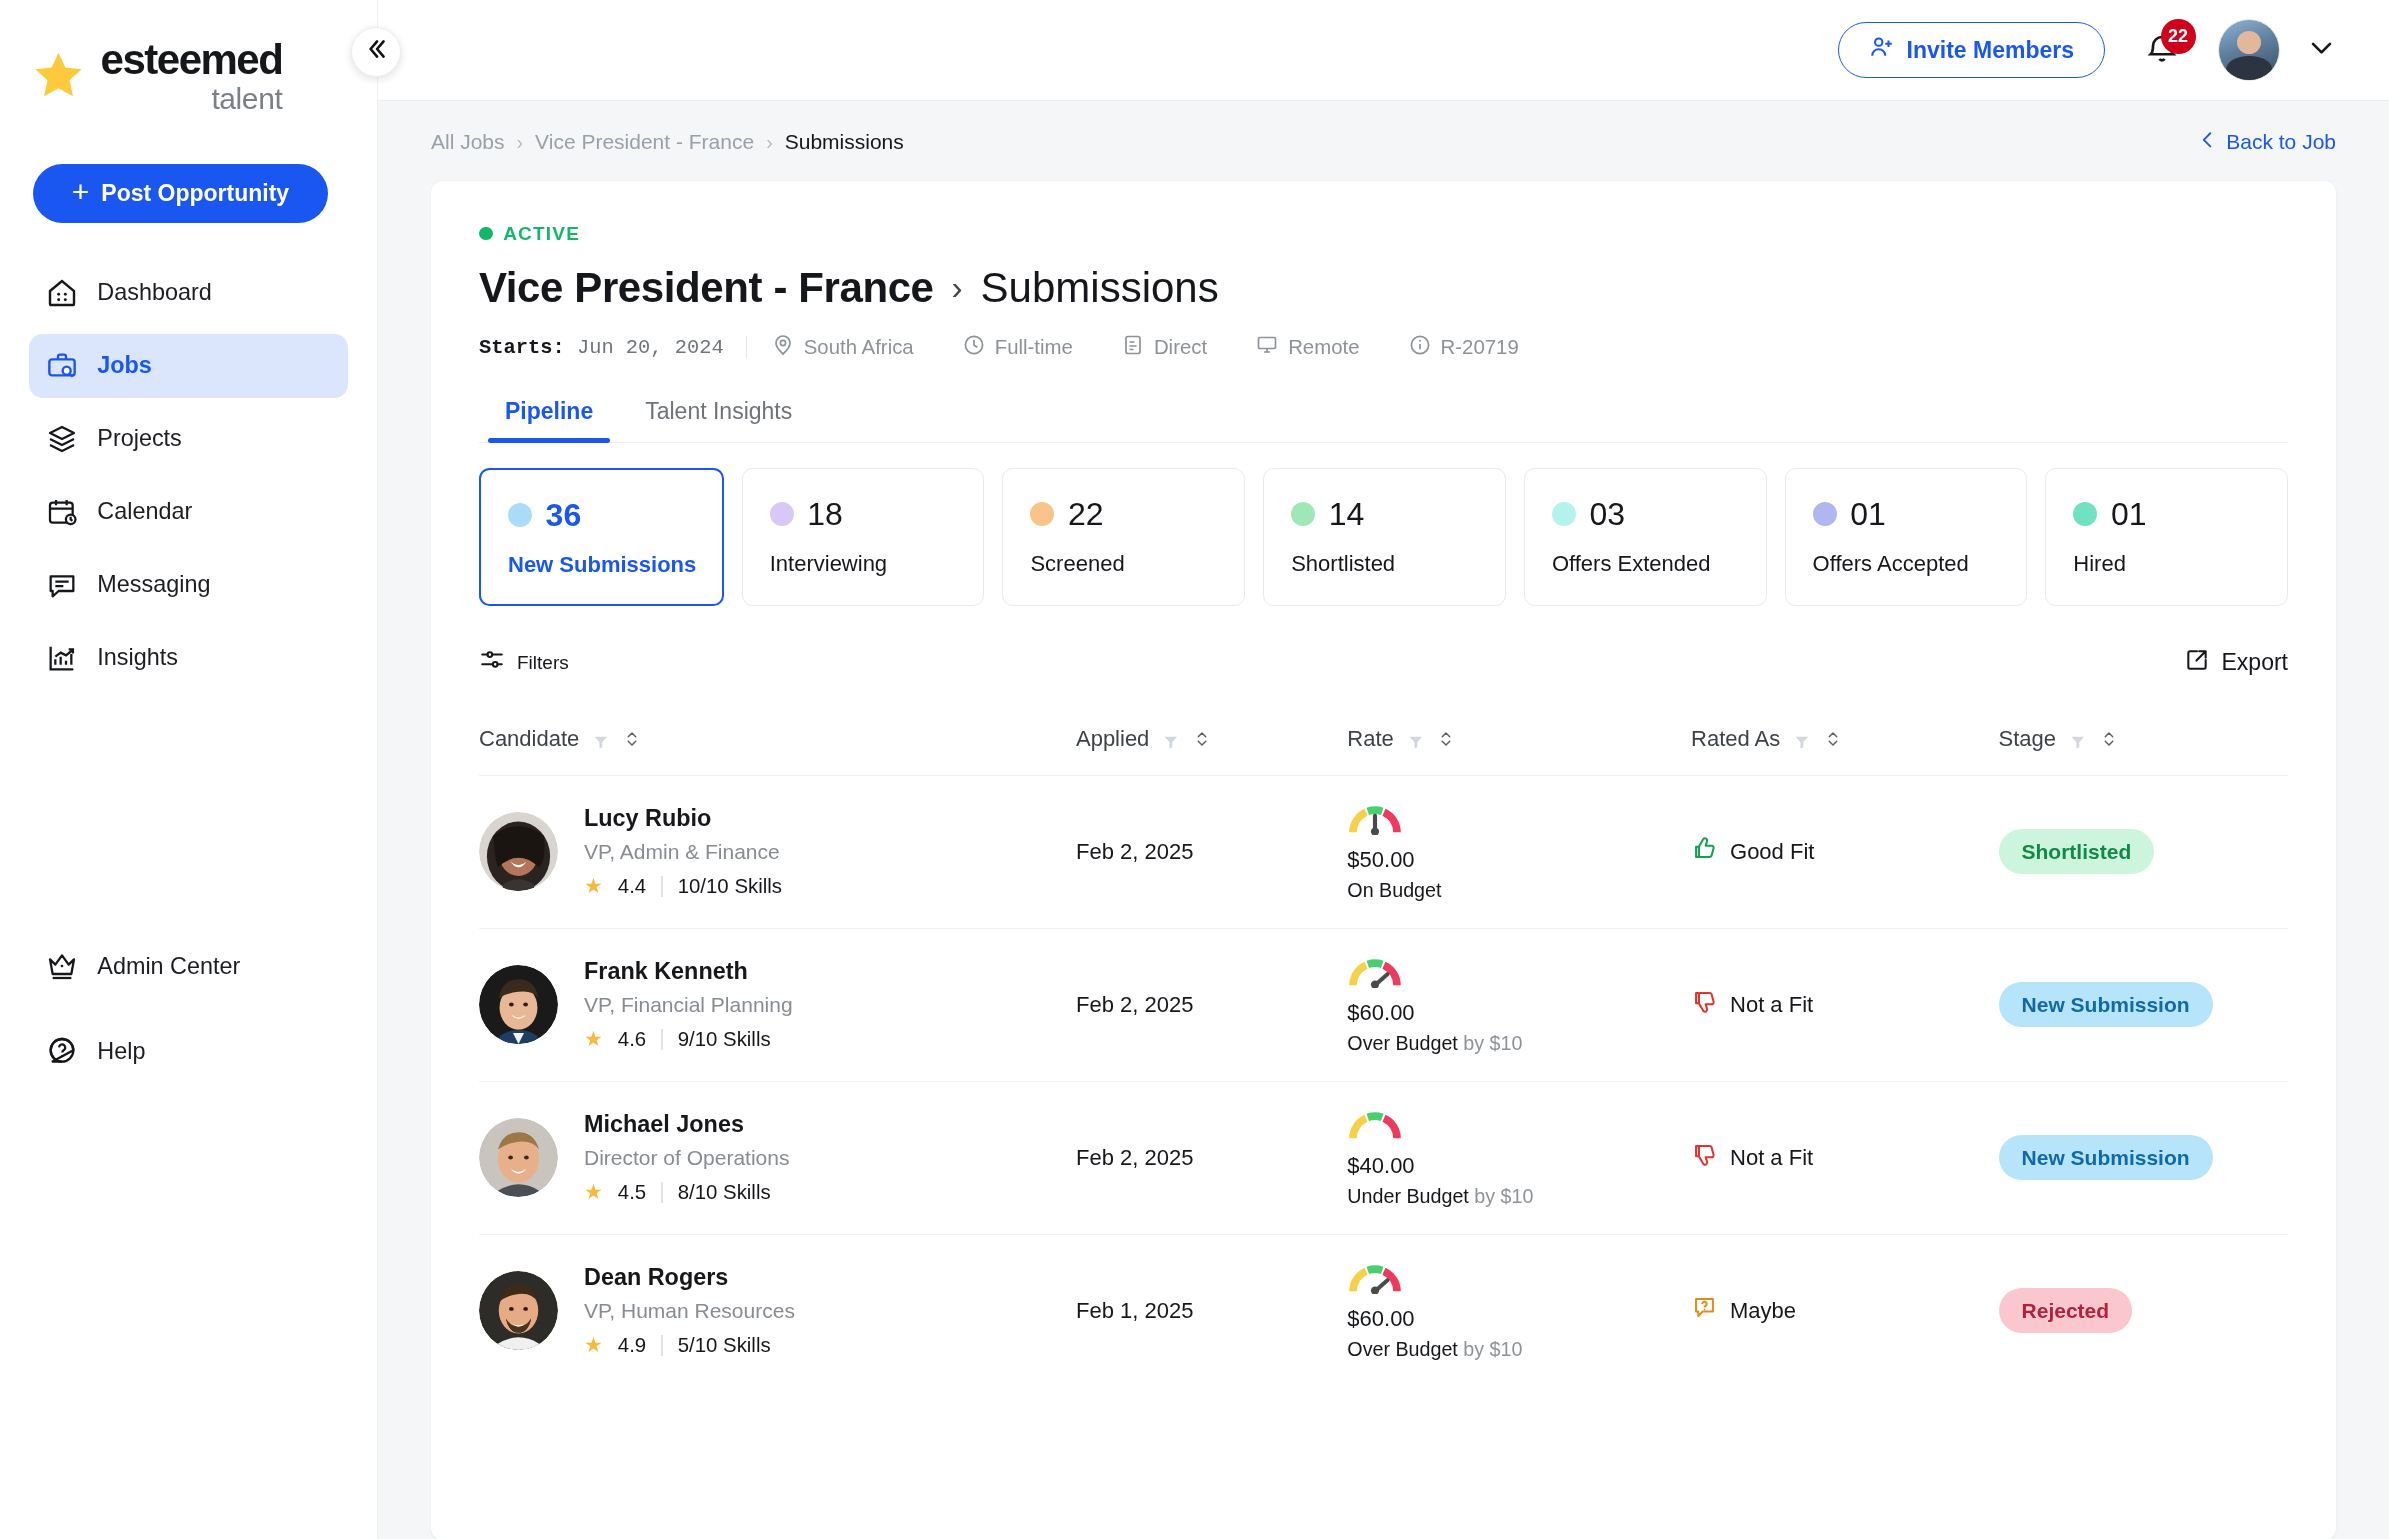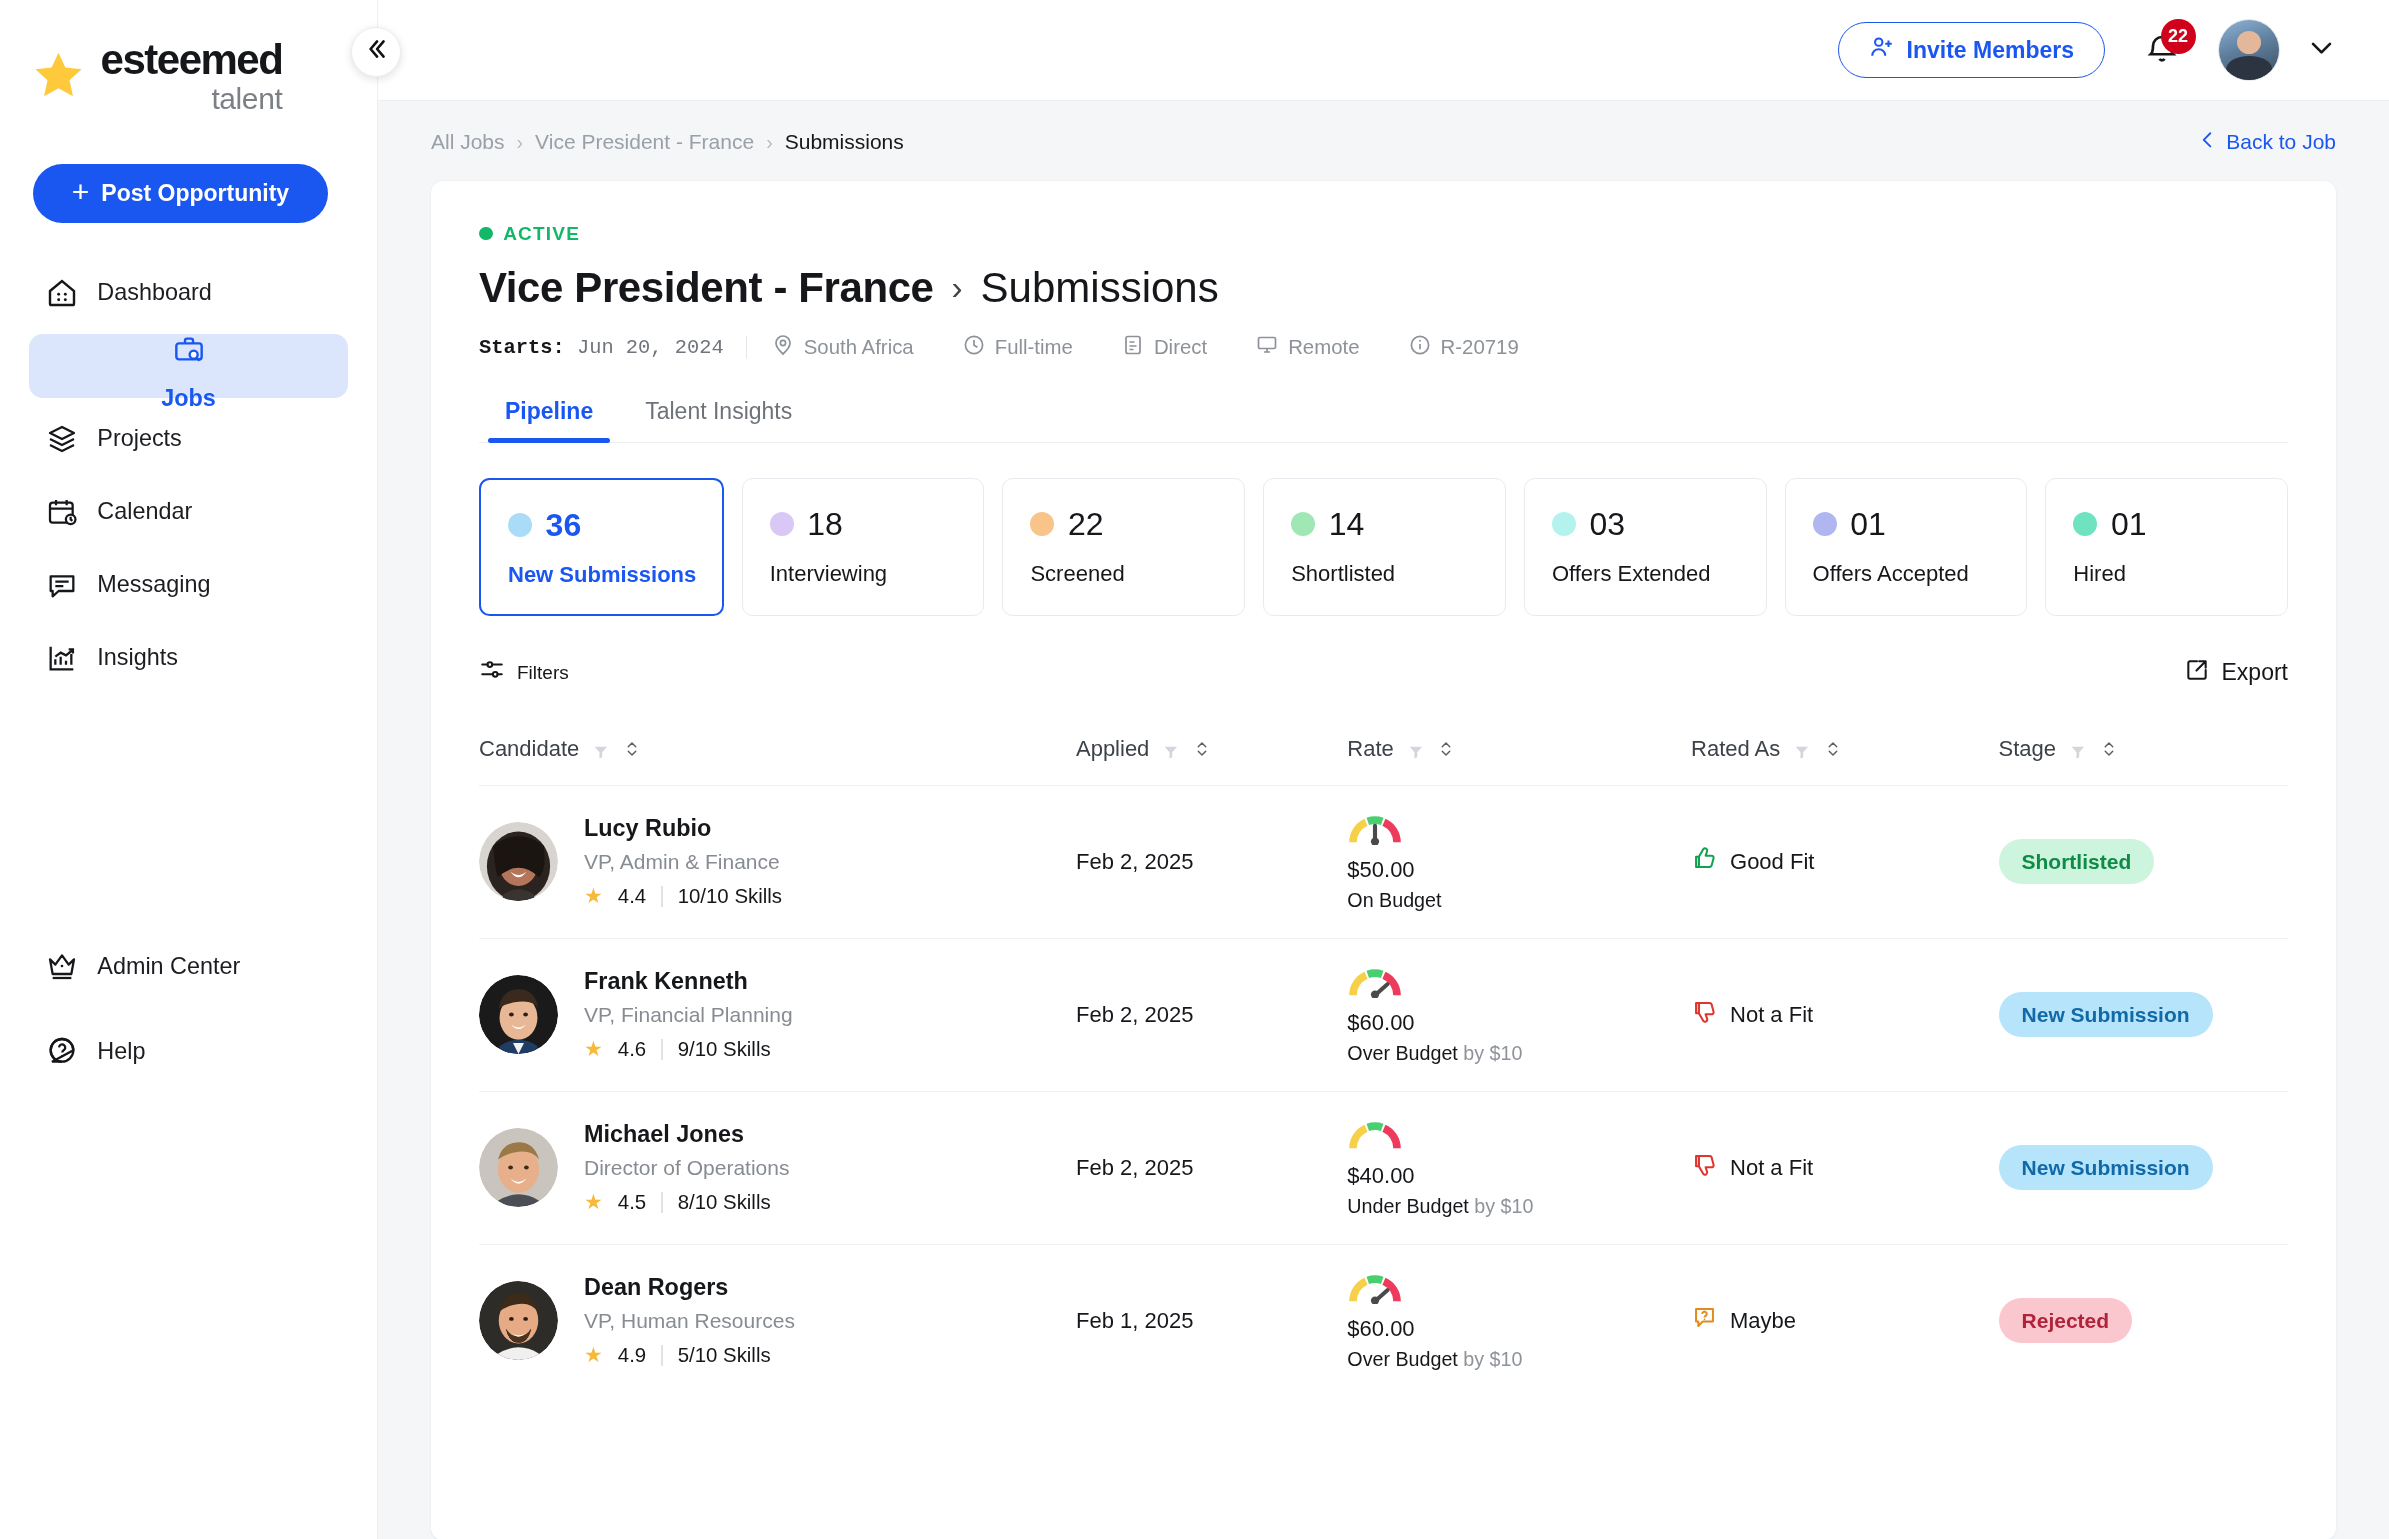--- a/index.html
+++ b/index.html
@@ -37,21 +37,21 @@
   }
   .plus-sign { font-size: 30px; font-weight: 400; line-height: 1; margin-top: -3px; }
 
   .nav { margin-top: 33px; display: flex; flex-direction: column; }
   .nav-item {
     display: flex; align-items: center; gap: 19.7px;
     height: 64px; margin: 4.5px 29px; padding: 0 16.6px;
     border-radius: 13.6px; cursor: pointer;
     color: #1b1d21; font-size: 23.4px; font-weight: 400;
   }
-  .nav-item.active { background: #dbe6fd; color: #1a56f0; font-weight: 700; flex-direction: column; }
+  .nav-item.active { background: #dbe6fd; color: #1a56f0; font-weight: 700; }
   .nav-item .ic { width: 32px; height: 32px; flex: 0 0 32px; display:flex; align-items:center; justify-content:center; }
   .nav-item .ic svg { width: 32px; height: 32px; }
 
   .nav-bottom { margin-top: auto; margin-bottom: 446px; display: flex; flex-direction: column; }
   .nav-bottom .nav-item { margin: 10.6px 29px; }
 
   .collapse-btn {
     position: absolute; right: -24px; top: 27px;
     width: 50px; height: 50px; border-radius: 50%;
     background: #fff; border: 0.8px solid #ececec;
@@ -137,21 +137,21 @@
   .tab {
     font-size: 23px; color: #6e737a; padding: 0 26px 16.6px 26px;
     cursor: pointer; position: relative;
   }
   .tab.active { color: #1a56f0; font-weight: 700; }
   .tab.active::after {
     content:""; position: absolute; left: 9px; right: 9px; bottom: -1.5px;
     height: 5.3px; background: #1a56f0; border-radius: 3px;
   }
 
-  .stats-row { display: flex; gap: 18px; margin-top: 35px; align-items: center; }
+  .stats-row { display: flex; gap: 18px; margin-top: 25px; align-items: center; }
   .stat-card {
     flex: 1; height: 138px;
     border: 1.5px solid #e7eaee; border-radius: 10.6px;
     padding: 27px 0 0 27px;
     display: flex; flex-direction: column; justify-content: flex-start;
     cursor: pointer; background: #fff;
   }
   .stat-card.active { border: 2.3px solid #1a56f0; }
   .stat-top { display: flex; align-items: center; gap: 13.6px; }
   .stat-dot { width: 24px; height: 24px; border-radius: 50%; flex: 0 0 24px; }

